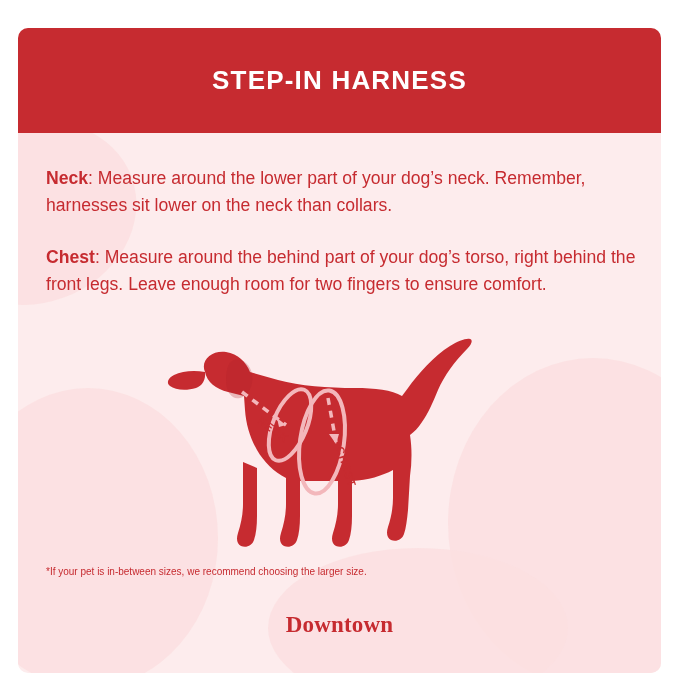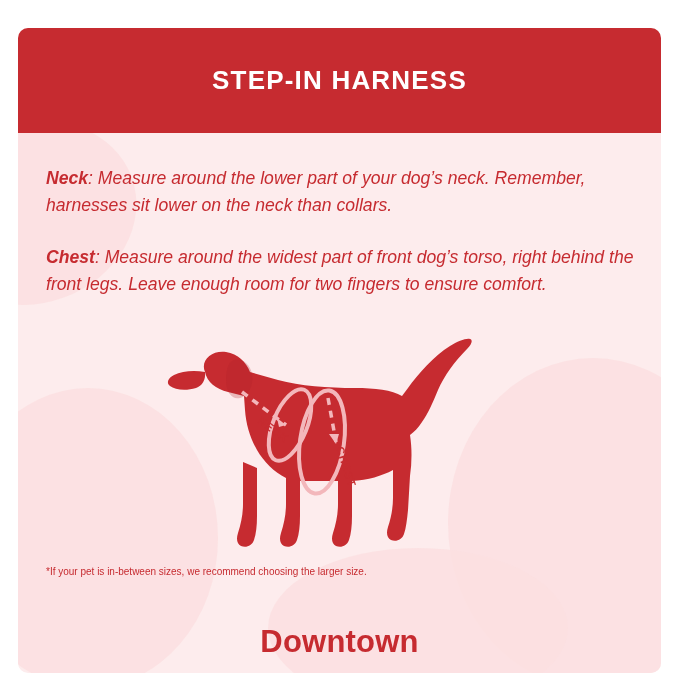--- a/index.html
+++ b/index.html
@@ -90,21 +90,20 @@
   }
   .header .line2 {
     display: block;
   }
   
   .content {
     position: absolute;
     left: 46px;
     top: 165px;
     width: 595px;
-    font-style: italic;
   }
   .para {
     color: #c62b30;
     font-size: 17.6px;
     line-height: 1.52;
     margin: 0 0 11px 0;
   }
   .para b {
     font-weight: bold;
   }
@@ -133,26 +132,25 @@
   }
   .brand {
     position: absolute;
     left: 0;
     top: 612px;
     width: 679px;
     text-align: center;
   }
   .brand .b1 {
     color: #c62b30;
-    font-family: Liberation Sans, sans-serif;
+    font-family: Liberation Serif, serif;
     font-weight: bold;
-    font-size: 31px;
+    font-size: 23px;
     letter-spacing: 0.2px;
     display: block;
-    margin-top: 12px;
   }
   .brand .b2 {
     color: #c62b30;
     font-family: "DejaVu Serif", serif;
     font-style: italic;
     font-size: 17px;
     display: block;
     margin-top: 2px;
   }
   .brand .reg {
@@ -177,21 +175,21 @@
     <h1>
       <span>STEP-IN HARNESS</span>
     </h1>
   </div>
 
   <div class="content">
     <p class="para first">
       <b>Neck</b><span>: </span><span>Measure around the lower part of your dog’s neck. Remember, harnesses sit lower on the neck than collars.</span>
     </p>
     <p class="para second">
-      <b>Chest</b><span>: </span><span>Measure around the widest part of front dog’s torso, right behind the front legs. Leave enough room for two fingers to ensure comfort.</span>
+      <b>Chest</b><span>: </span><span>Measure around the behind part of your dog’s torso, right behind the front legs. Leave enough room for two fingers to ensure comfort.</span>
     </p>
   </div>
 
   <div class="illustration">
     <svg width="400" height="235" viewBox="0 0 400 235" xmlns="http://www.w3.org/2000/svg">
 
       <g>
         <path fill="#c62b30" d="
           M55,42
           C50,30 62,20 76,22

